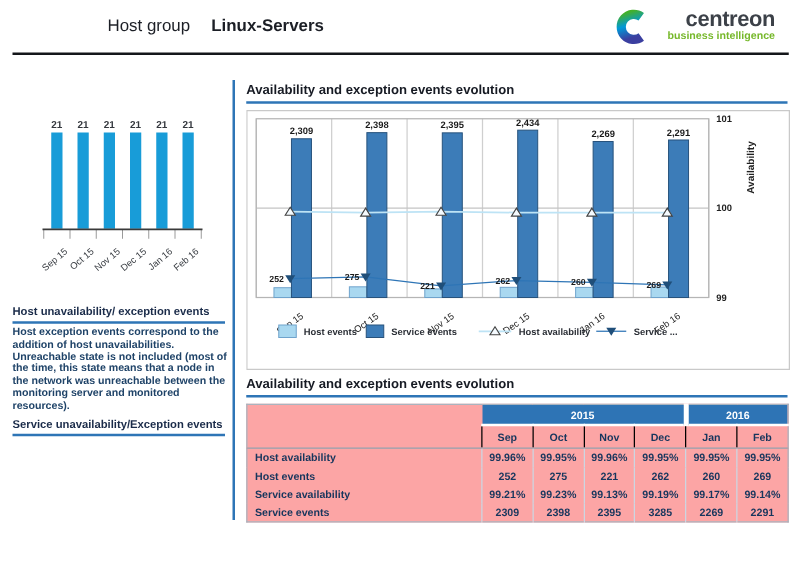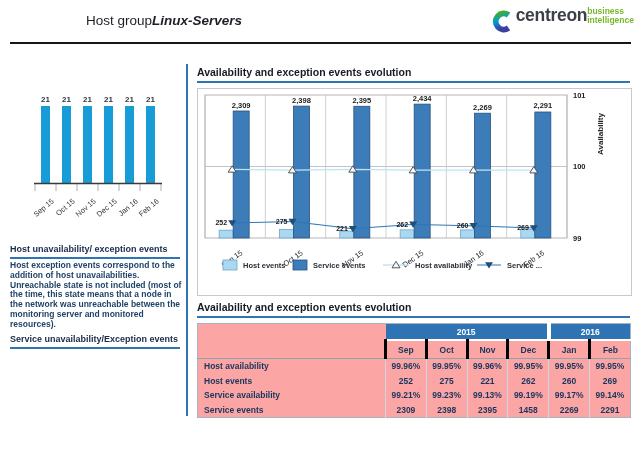--- a/index.html
+++ b/index.html
@@ -1,23 +1,23 @@
 <!DOCTYPE html>
 <html><head>
 <meta charset="utf-8">
 <style>
   html,body{margin:0;padding:0;background:#fff;}
   .page{position:relative;width:641px;height:462px;background:#fff;overflow:hidden;
         font-family:"Liberation Sans",sans-serif;}
   
   .hdr-title{position:absolute;left:86px;top:13px;font-size:13.5px;color:#1c1f26;}
-  .hdr-title b{margin-left:0;font-style:italic;}
+  .hdr-title b{margin-left:17px;}
   .hdr-rule{position:absolute;left:10px;top:42px;width:621px;height:2px;background:#14161a;}
   .logo{position:absolute;left:491px;top:6px;display:flex;align-items:flex-start;}
-  .logo-text{display:flex;flex-direction:row;align-items:flex-end;margin-left:0;}
+  .logo-text{display:flex;flex-direction:column;align-items:flex-end;margin-left:12px;}
   .logo-brand{font-size:17.5px;font-weight:700;color:#3c4148;line-height:1.05;letter-spacing:-.3px;}
   .logo-tag{font-size:8.5px;font-weight:700;color:#76B82A;line-height:1;}
   
   .vdivider{position:absolute;left:186px;top:64px;width:2px;height:352px;background:#2E75B6;}
   
   .s-block{position:absolute;left:10px;width:170px;}
   .sec-title{font-size:9px;font-weight:700;color:#1a2b49;border-bottom:2px solid #2E75B6;
              padding-bottom:3px;}
   .sec-body{font-size:8.5px;line-height:9.8px;color:#1f4368;font-weight:600;}
   
@@ -26,21 +26,21 @@
            padding-bottom:3px;width:433px;}
   .chart-box{position:absolute;left:197px;top:88px;width:435px;height:208px;}
   
   .tbl{border-collapse:collapse;table-layout:fixed;width:433px;border:1px solid #a9b4bf;background:#fca5a5;}
   .tbl th,.tbl td{padding:0;margin:0;}
   .tbl .year{background:#2E74B5;color:#fff;font-weight:700;font-size:8.5px;height:15px;
              border-bottom:2px solid #fff;}
   .tbl .year-gap{border-left:4px solid #fff;}
   .tbl .corner{border-bottom:1.5px solid #93a1ae;}
   .tbl .month{height:17px;font-weight:700;font-size:8.5px;color:#17365D;
-              border-left:3px solid #000000;border-bottom:1.5px solid #93a1ae;}
+              border-left:1px solid #000000;border-bottom:1.5px solid #93a1ae;}
   .tbl td{height:14.5px;text-align:center;font-size:8.5px;font-weight:600;color:#17365D;
           border-left:1px solid #ccd6e2;}
   .tbl td.rowlabel{text-align:left;padding-left:6px;border-left:none;}
 </style>
 </head>
 <body>
 
 <div class="page">
 
   <div class="hdr-title">
@@ -224,20 +224,20 @@
           <td>99.13%</td>
           <td>99.19%</td>
           <td>99.17%</td>
           <td>99.14%</td>
         </tr>
         <tr>
           <td class="rowlabel">Service events</td>
           <td>2309</td>
           <td>2398</td>
           <td>2395</td>
-          <td>1458</td>
+          <td>3285</td>
           <td>2269</td>
           <td>2291</td>
         </tr>
       </tbody>
     </table>
 
 </div>
 
 </body></html>

